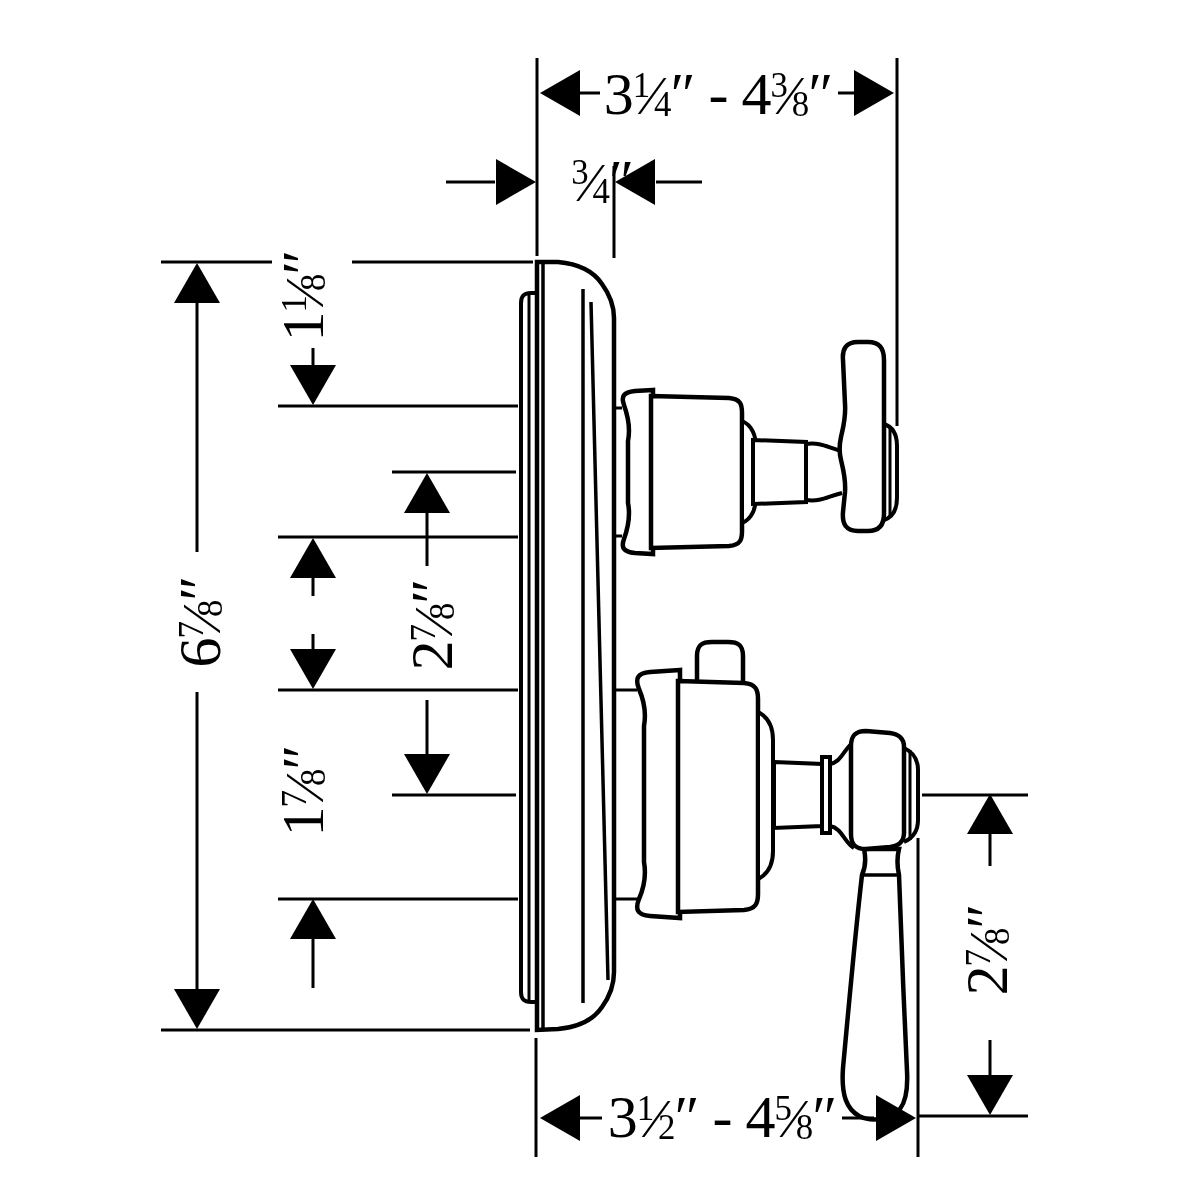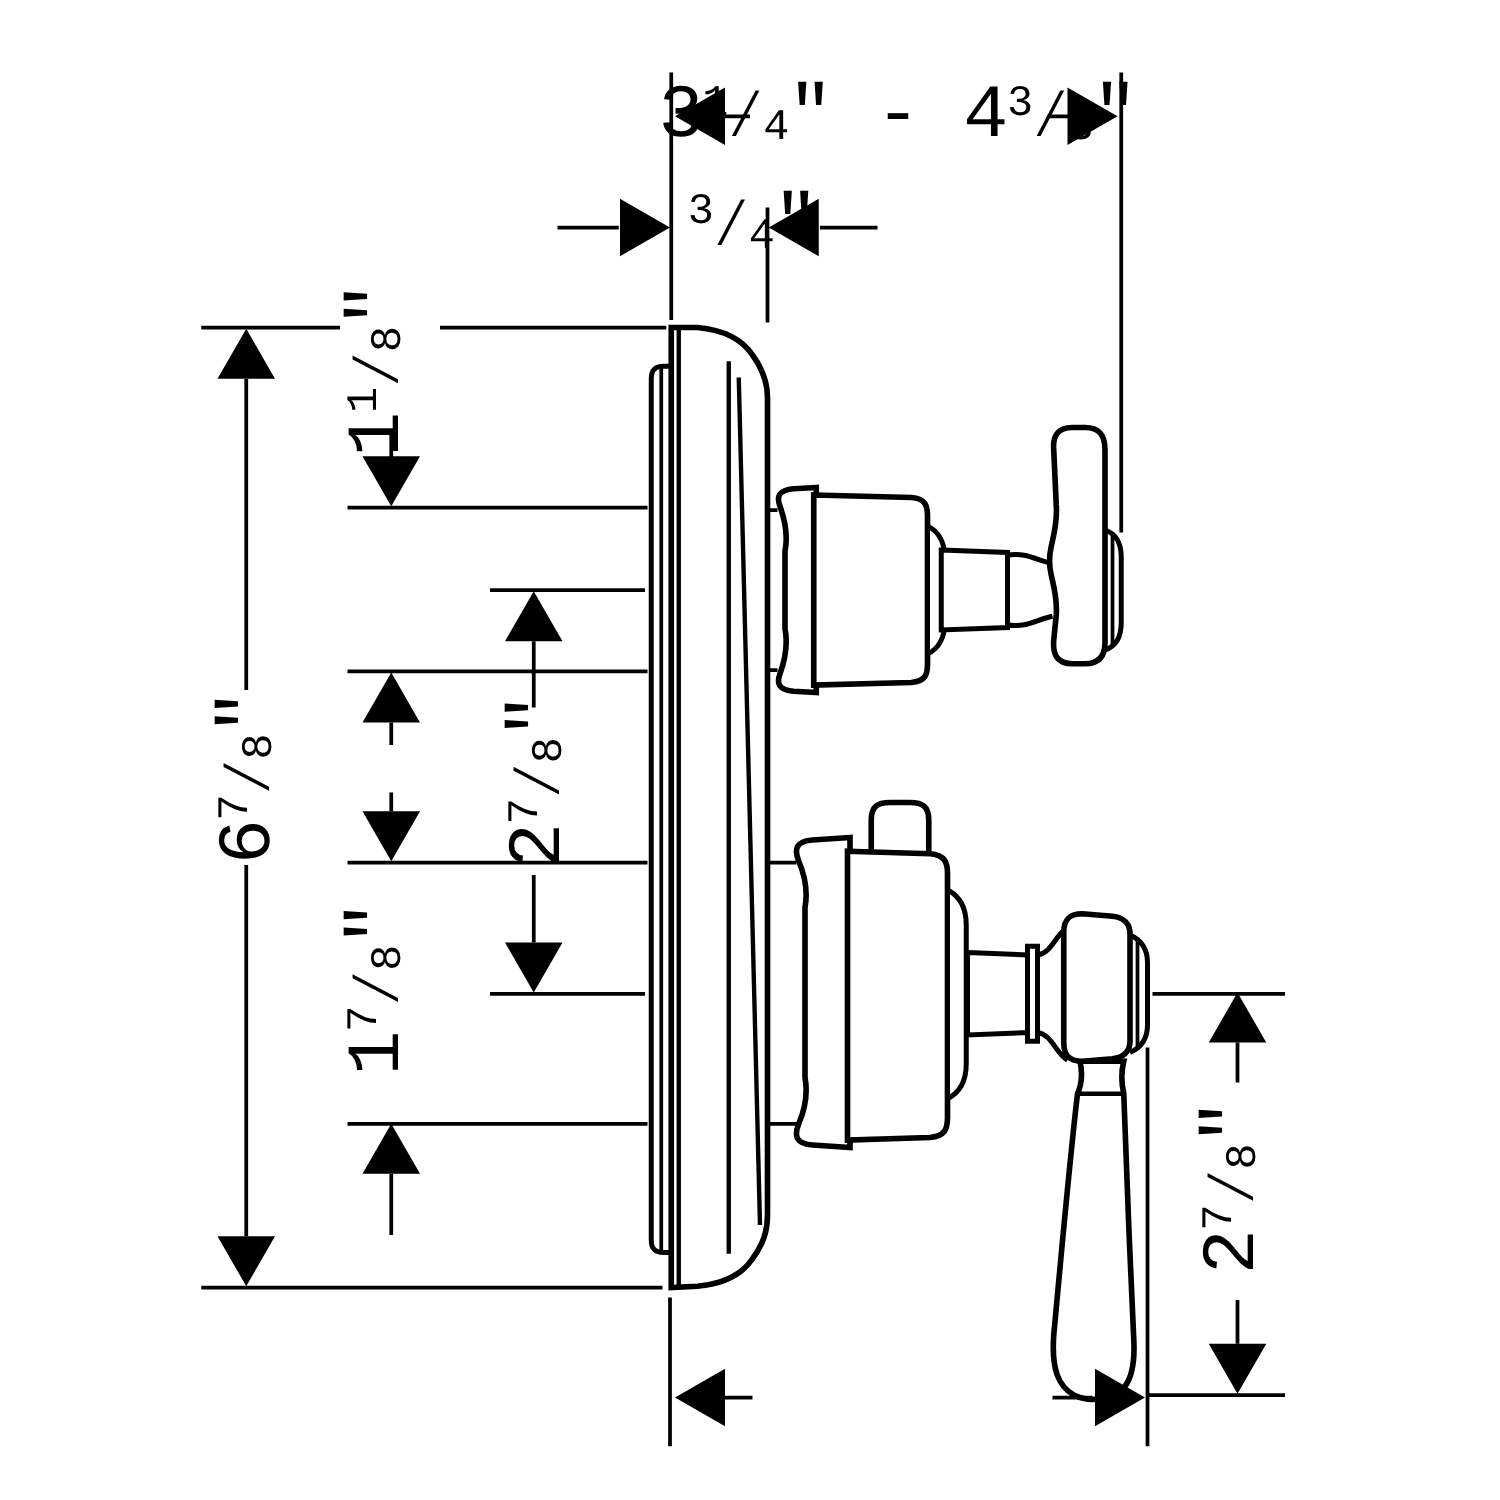--- a/index.html
+++ b/index.html
@@ -1,17 +1,17 @@
 <!DOCTYPE html>
 <html><head>
 <meta charset="utf-8">
 <style>
   html,body{margin:0;padding:0;background:#fff;}
   .stage{position:relative;width:1200px;height:1200px;background:#fff;overflow:hidden;
-         font-family:Liberation Mono, monospace;border-radius:17px;}
+         font-family:Liberation Serif, serif;border-radius:17px;}
   .stage svg{position:absolute;left:0;top:0;}
   .dim-label{position:absolute;white-space:nowrap;color:#000;
              font-size:60px;letter-spacing:-1px;line-height:1;
              transform:translate(-50%,-50%);}
   .dim-label.rot{transform:translate(-50%,-50%) rotate(-90deg);}
   .fnum{font-size:.58em;vertical-align:.5em;}
   .fden{font-size:.58em;vertical-align:-.06em;}
   .fsl{font-size:.92em;margin:0 -.03em;}
 </style>
 </head>
@@ -126,14 +126,15 @@
 <div class="dim-label rot" style="left:303px;top:296px"><span>1</span><span class="fnum">1</span><span class="fsl">⁄</span><span class="fden">8</span><span>″</span></div>
 
 <div class="dim-label rot" style="left:200px;top:622px"><span>6</span><span class="fnum">7</span><span class="fsl">⁄</span><span class="fden">8</span><span>″</span></div>
 
 <div class="dim-label rot" style="left:432px;top:625px"><span>2</span><span class="fnum">7</span><span class="fsl">⁄</span><span class="fden">8</span><span>″</span></div>
 
 <div class="dim-label rot" style="left:303px;top:791px"><span>1</span><span class="fnum">7</span><span class="fsl">⁄</span><span class="fden">8</span><span>″</span></div>
 
 <div class="dim-label rot" style="left:987px;top:950px"><span>2</span><span class="fnum">7</span><span class="fsl">⁄</span><span class="fden">8</span><span>″</span></div>
 
+<div class="dim-label" style="left:722px;top:1117px"><span>3</span><span class="fnum">1</span><span class="fsl">⁄</span><span class="fden">2</span><span>″</span><span> - </span><span>4</span><span class="fnum">5</span><span class="fsl">⁄</span><span class="fden">8</span><span>″</span></div>
 
 </div>
 
 </body></html>

